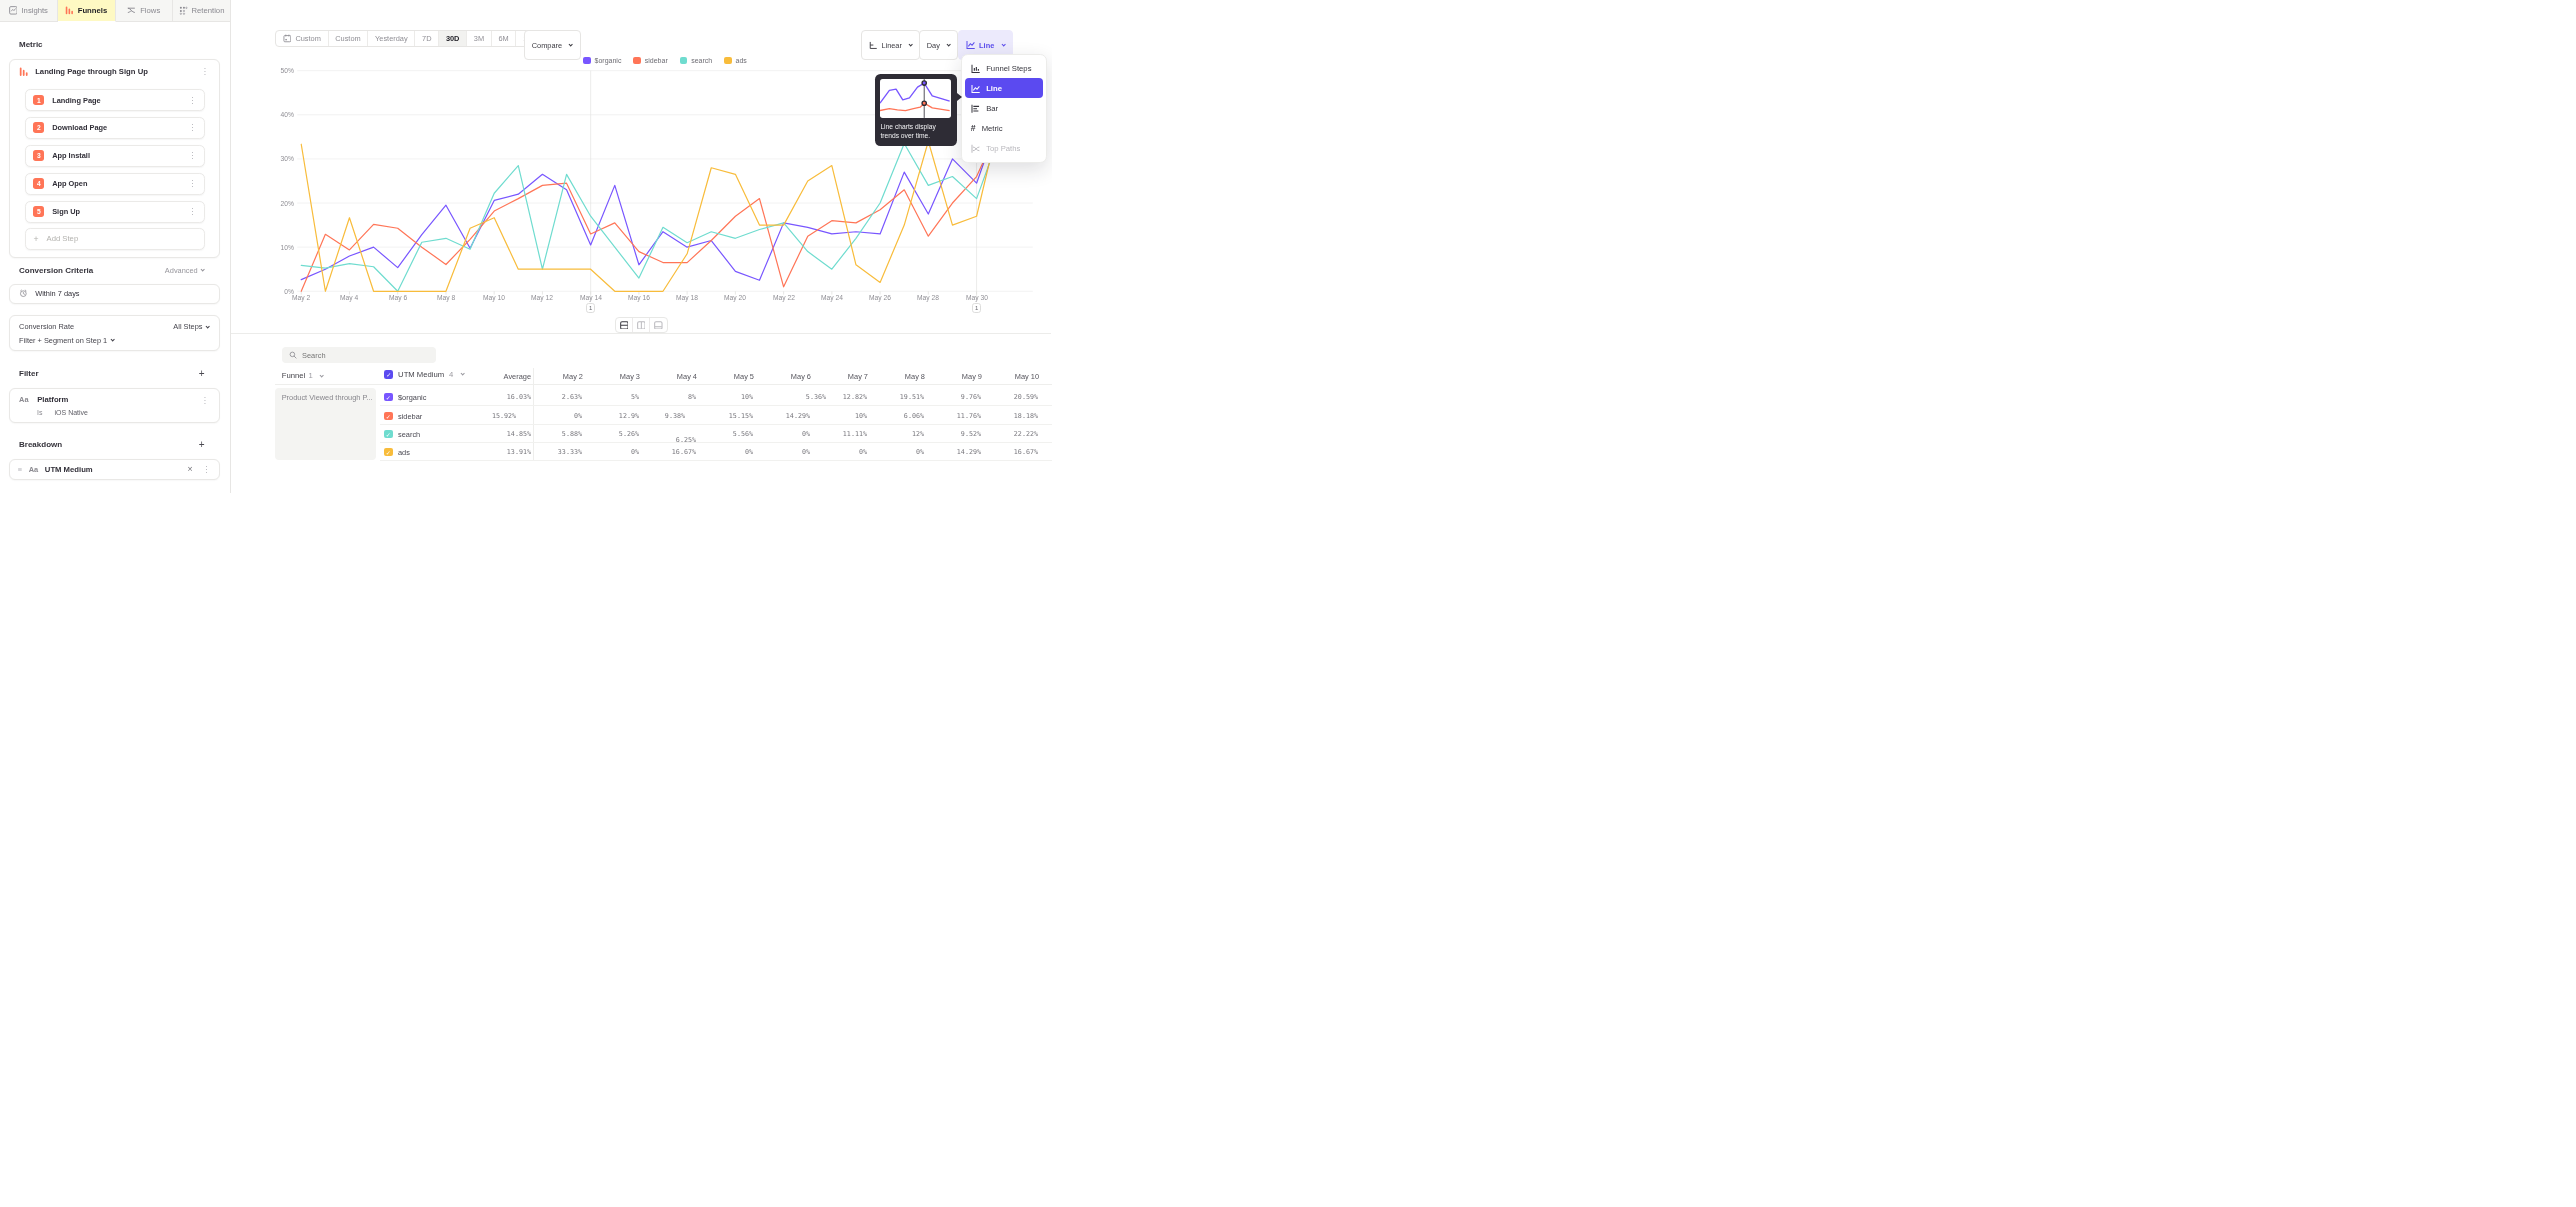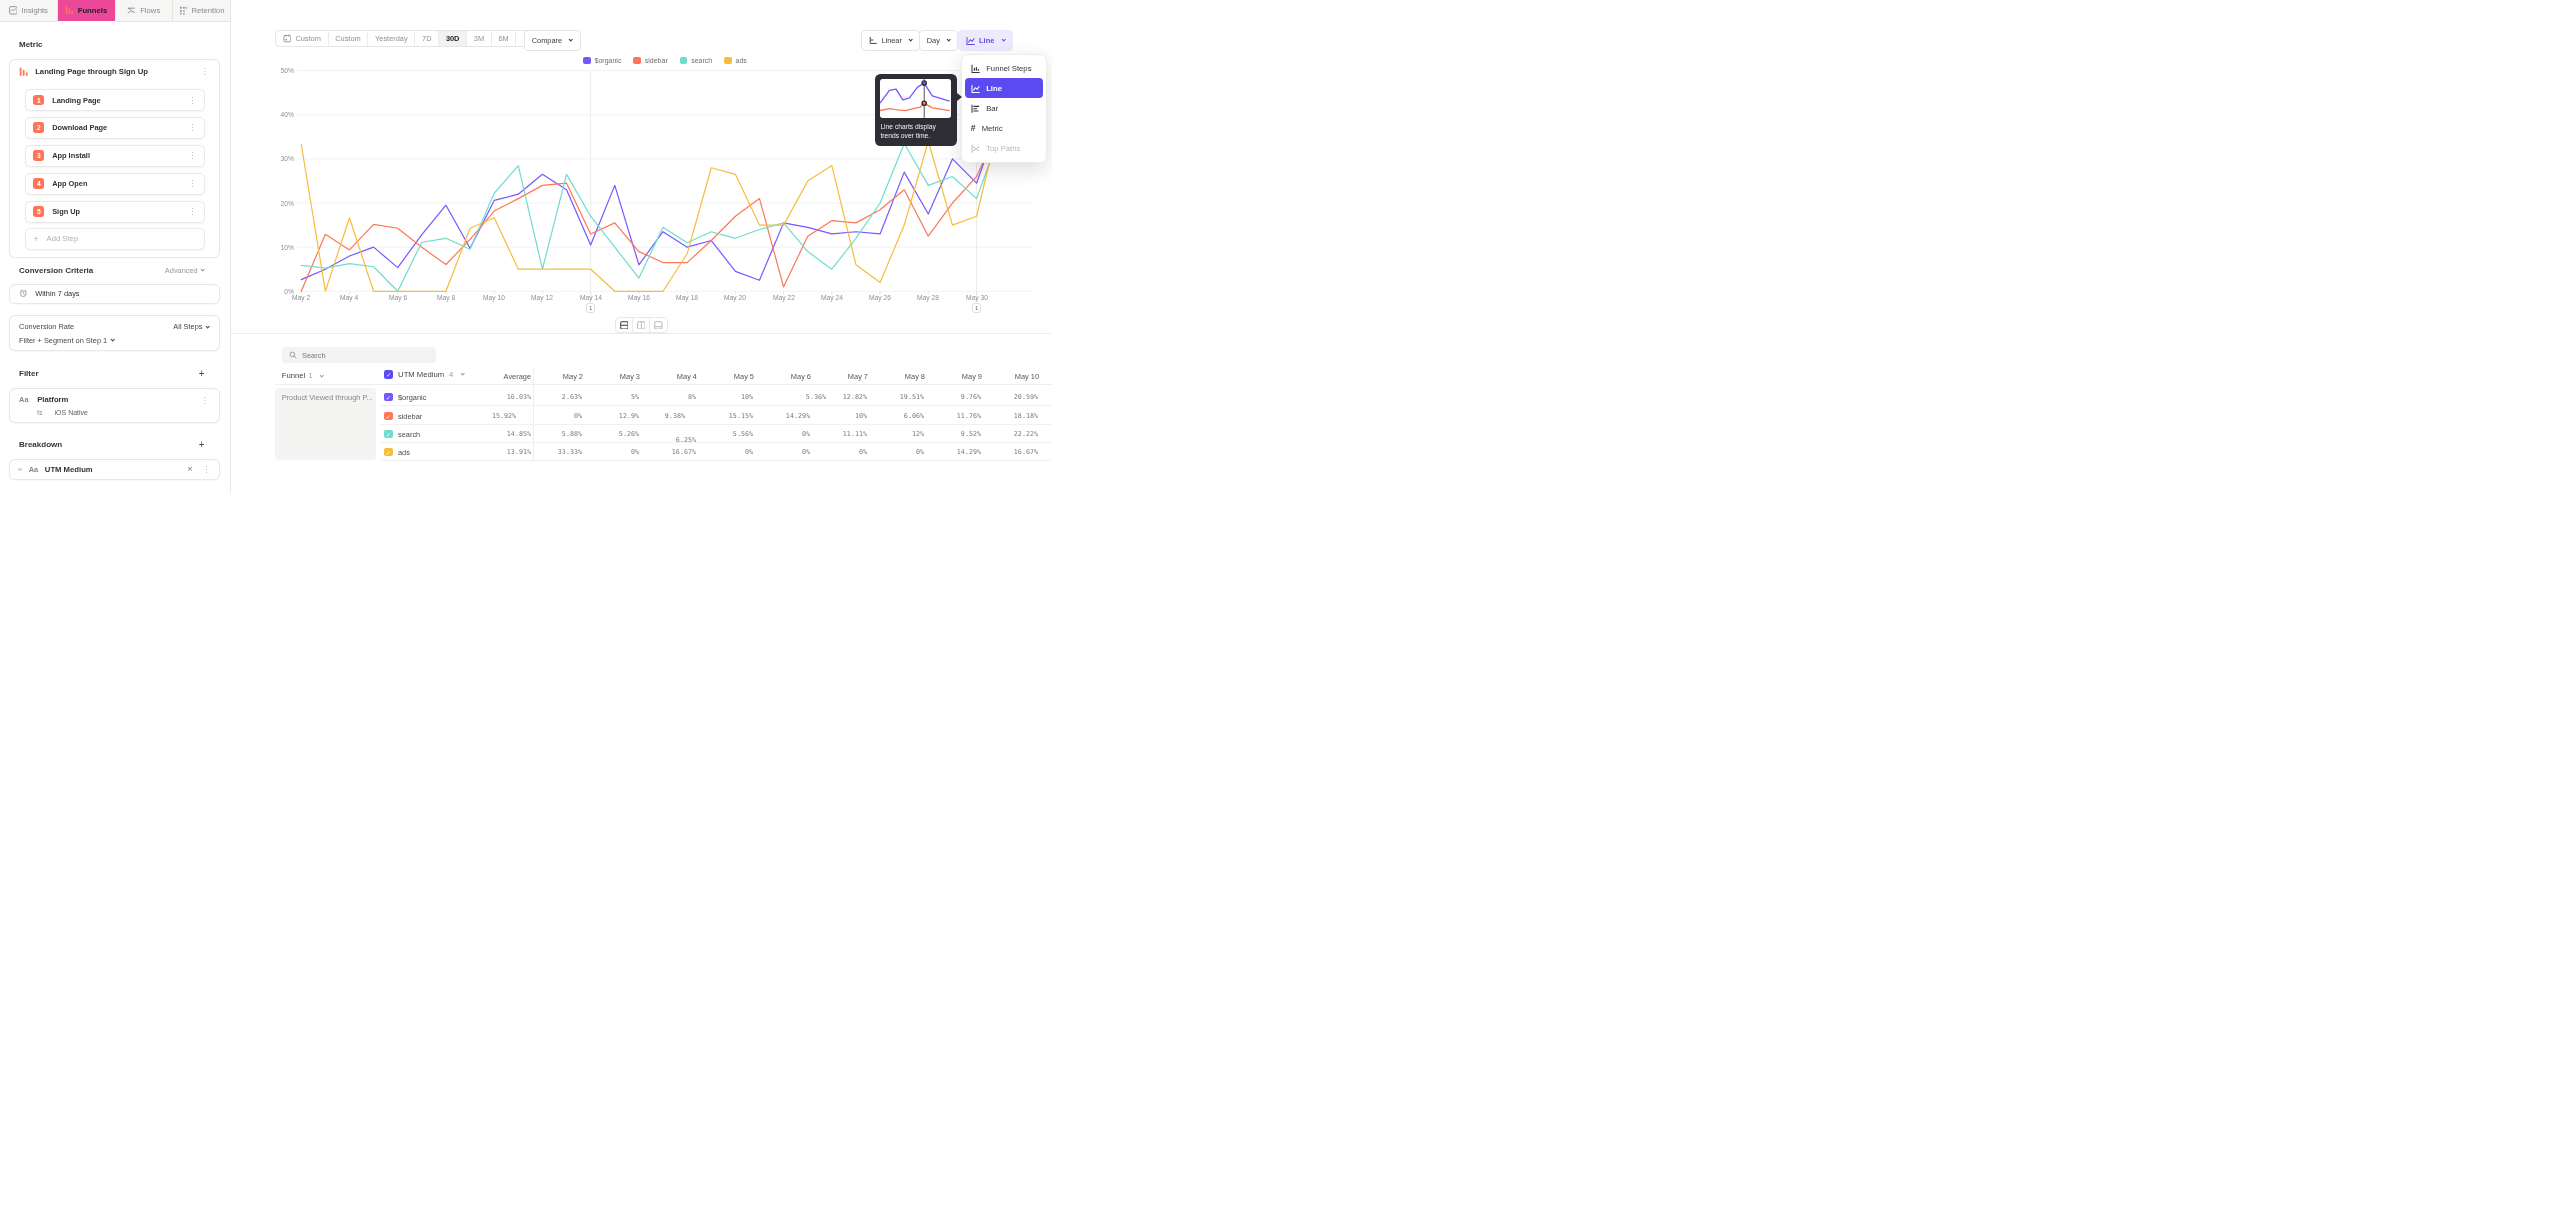--- a/index.html
+++ b/index.html
@@ -4,21 +4,21 @@
 <style>
   * { margin:0; padding:0; box-sizing:border-box; }
   html,body { width:1052px; height:493px; background:#fff; font-family:"Liberation Sans", sans-serif; }
   .page { position:relative; width:1052px; height:493px; overflow:hidden; background:#fff; color:#312f38; }
 
   
   .tabbar { position:absolute; left:0; top:0; width:231px; height:21.5px; display:flex; z-index:5; }
   .tab { width:58px; height:21.5px; display:flex; align-items:center; justify-content:center; gap:4px;
          background:#f6f6f4; border-right:0.7px solid #e7e6e4; border-bottom:0.7px solid #e7e6e4;
          font-size:7.7px; color:#8a8990; cursor:pointer; }
-  .tab.active { background:#ec4899; border-bottom:0.7px solid #fff; color:#1f1e24; font-weight:bold; }
+  .tab.active { background:#fef9c3; border-bottom:0.7px solid #fff; color:#1f1e24; font-weight:bold; }
   .tab svg { flex:0 0 auto; }
 
   
   .sidebar { position:absolute; left:0; top:21.5px; bottom:0; width:231px; background:#fff; border-right:0.7px solid #e7e6e4; }
   .side-head { position:absolute; left:19px; font-size:8px; font-weight:bold; color:#35333b; }
   .side-plus { position:absolute; right:25.5px; font-size:10px; color:#4a4951; font-weight:normal; cursor:pointer; }
   .card { position:absolute; left:8.7px; width:211px; background:#fff; border:0.7px solid #e9e8e6; border-radius:6px;
           box-shadow:0 0.7px 1.3px rgba(0,0,0,0.03); }
   .kebab { color:#b7b6bc; font-size:8.7px; font-family:"DejaVu Sans", sans-serif; cursor:pointer; line-height:1; }
   .chev { display:inline-block; width:3.4px; height:3.4px; border-right:1px solid currentColor; border-bottom:1px solid currentColor;
@@ -49,21 +49,21 @@
   .bd-name { flex:1; font-size:7.7px; font-weight:bold; color:#312f38; }
   .close-x { color:#6f6e74; font-size:8.7px; cursor:pointer; margin-right:2.7px; }
 
   
   .seg-group { position:absolute; left:275px; top:30px; height:17.4px; display:flex; border:0.7px solid #e6e5e3; border-radius:4px;
                overflow:hidden; background:#fff; }
   .seg { display:flex; align-items:center; justify-content:center; gap:4px; padding:0 6.7px; font-size:7.4px; color:#8f8e94;
          border-right:0.7px solid #ecebe9; cursor:pointer; white-space:nowrap; }
   .seg:last-child { border-right:none; }
   .seg.active { background:#f2f2f0; color:#232229; font-weight:bold; }
-  .btn { position:absolute; top:30px; height:21px; display:flex; align-items:center; gap:4px; padding:0 6.7px;
+  .btn { position:absolute; top:30px; height:30px; display:flex; align-items:center; gap:4px; padding:0 6.7px;
          border:0.7px solid #e6e5e3; border-radius:4px; background:#fff; font-size:7.4px; color:#3c3b42; cursor:pointer; }
   .btn.purple { background:#eceafc; border-color:#eceafc; color:#5b4ded; font-weight:bold; }
 
   
   .legend { position:absolute; left:297px; top:57px; width:736px; display:flex; justify-content:center; gap:12px; }
   .legend-item { display:flex; align-items:center; gap:4px; font-size:7px; color:#6d6c73; }
   .legend-swatch { width:7.4px; height:7.4px; border-radius:2px; }
   .ylabel { position:absolute; width:27px; text-align:right; font-size:6.7px; color:#8f8e94; }
   .xlabel { position:absolute; width:40px; text-align:center; font-size:6.7px; color:#8f8e94; top:294px; }
   .ann-badge { position:absolute; top:303px; width:9.4px; height:10px; background:#fff; border:0.7px solid #dddddc; border-radius:2.7px;

